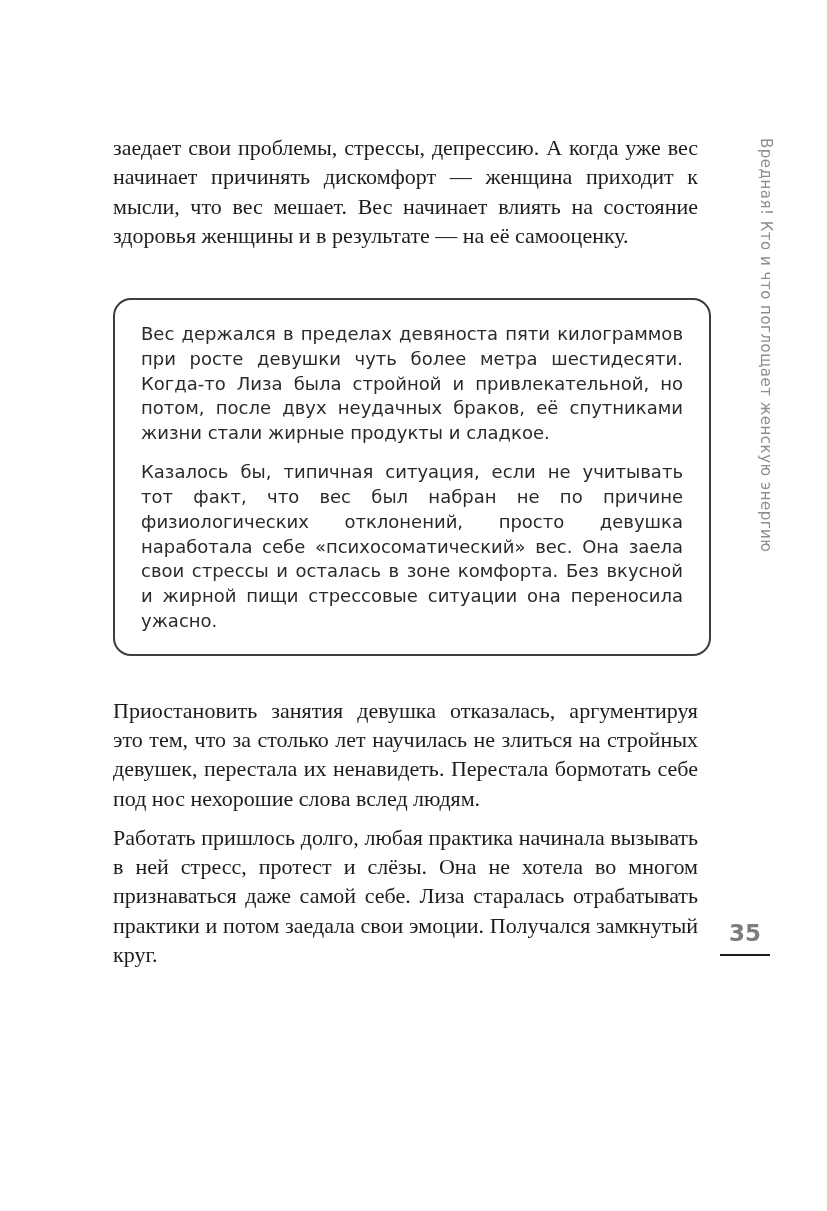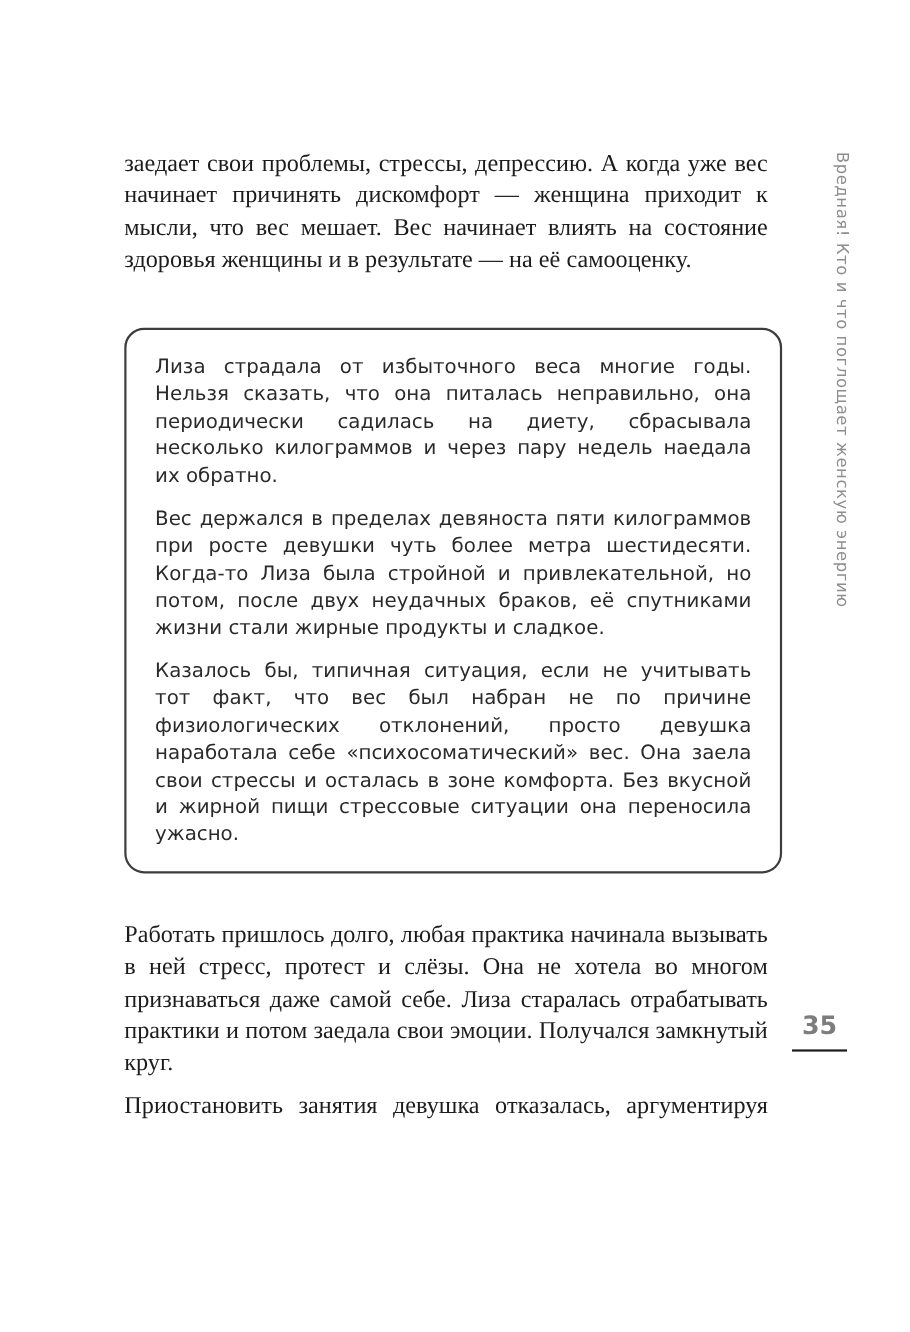--- a/index.html
+++ b/index.html
@@ -87,28 +87,27 @@
 </head>
 <body>
 
 <div class="page">
 
   <div class="main-column">
 
     <p class="body-par">заедает свои проблемы, стрессы, депрессию. А когда уже вес начинает причинять дискомфорт — женщина приходит к мысли, что вес мешает. Вес начинает влиять на состояние здоровья женщины и в результате — на её самооценку.</p>
 
     <div class="story-box">
-      <p class="box-par">Лиза страдала от избыточного веса многие годы. Нельзя сказать, что она питалась неправильно, она периодически садилась на диету, сбрасывала несколько килограммов и через пару недель наедала их обратно.</p>
       <p class="box-par">Вес держался в пределах девяноста пяти килограммов при росте девушки чуть более метра шестидесяти. Когда-то Лиза была стройной и привлекательной, но потом, после двух неудачных браков, её спутниками жизни стали жирные продукты и сладкое.</p>
       <p class="box-par">Казалось бы, типичная ситуация, если не учитывать тот факт, что вес был набран не по причине физиологических отклонений, просто девушка наработала себе «психосоматический» вес. Она заела свои стрессы и осталась в зоне комфорта. Без вкусной и жирной пищи стрессовые ситуации она переносила ужасно.</p>
     </div>
 
+    <p class="body-par">Приостановить занятия девушка отказалась, аргументируя это тем, что за столько лет научилась не злиться на стройных девушек, перестала их ненавидеть. Перестала бормотать себе под нос нехорошие слова вслед людям.</p>
+
     <p class="body-par">Работать пришлось долго, любая практика начинала вызывать в ней стресс, протест и слёзы. Она не хотела во многом признаваться даже самой себе. Лиза старалась отрабатывать практики и потом заедала свои эмоции. Получался замкнутый круг.</p>
-
-    <p class="body-par">Приостановить занятия девушка отказалась, аргументируя это тем, что за столько лет научилась не злиться на стройных девушек, перестала их ненавидеть. Перестала бормотать себе под нос нехорошие слова вслед людям.</p>
 
   </div>
 
   <div class="sidebar-title">Вредная! Кто и что поглощает женскую энергию</div>
 
   <div class="page-number-block">
     <span class="page-number">35</span>
     <div class="page-number-rule"></div>
   </div>
 

